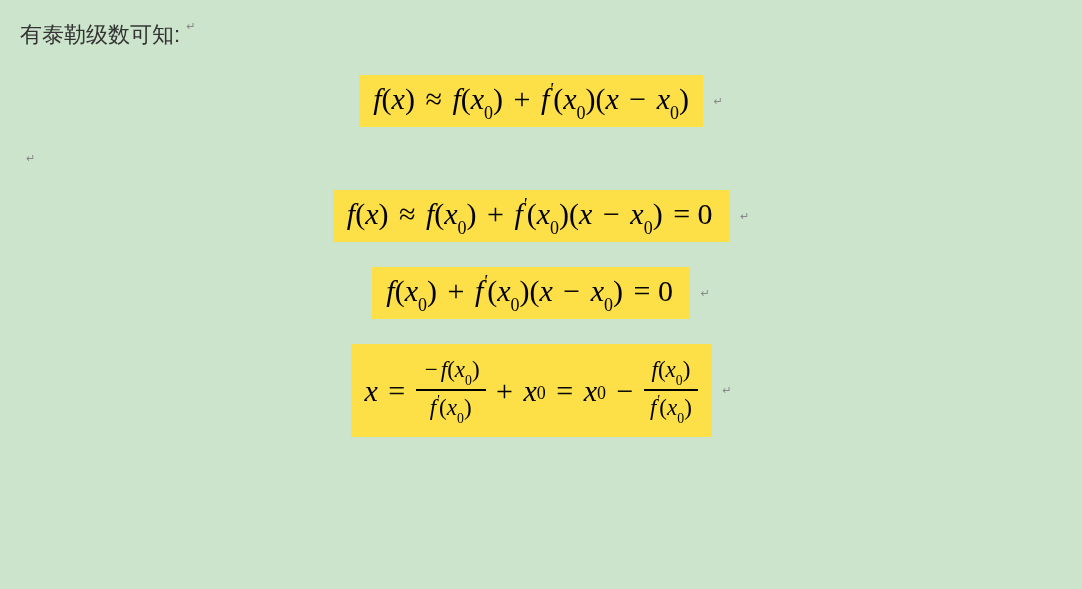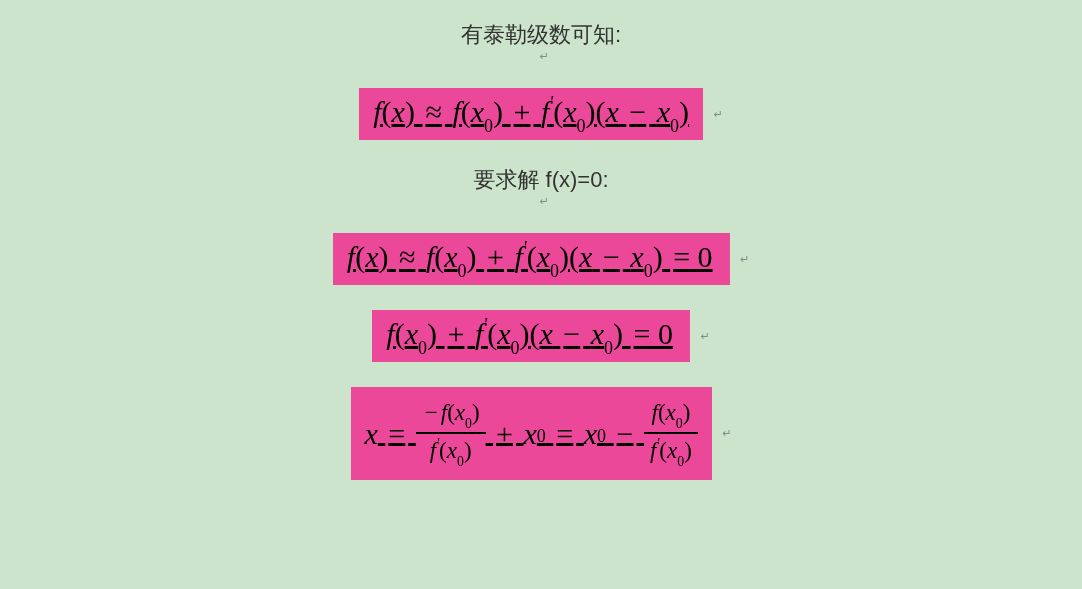--- a/index.html
+++ b/index.html
@@ -13,44 +13,42 @@
       height: 589px;
       font-family: "Microsoft YaHei", "SimSun", sans-serif;
       padding: 20px;
       position: relative;
     }
     .text-line {
       font-size: 22px;
       color: #333;
       margin-bottom: 10px;
       display: flex;
-      align-items: center;
-      flex-direction: column;
+      align-items: flex-start;
     }
     .para-mark {
       font-size: 11px;
       color: #888;
       margin-left: 6px;
       vertical-align: middle;
     }
     .eq-row {
       text-align: center;
       margin: 25px 0;
     }
     .eq-box {
-      background-color: #ec4899;
+      background-color: #fde047;
       display: inline-block;
       padding: 8px 14px;
       font-family: "Times New Roman", serif;
       font-style: italic;
       font-size: 30px;
       color: #000;
       vertical-align: middle;
       line-height: 1;
-      text-decoration: underline;
     }
     .para-mark-after {
       font-size: 11px;
       color: #888;
       margin-left: 6px;
       vertical-align: middle;
       display: inline-block;
     }
     .sub {
       font-size: 0.6em;
@@ -118,21 +116,20 @@
     <span>f</span><span class="lp">(</span><span>x</span><span class="sub num">0</span><span class="rp">)</span>
     <span class="op">+</span>
     <span>f</span><span class="sup">'</span><span class="lp">(</span><span>x</span><span class="sub num">0</span><span class="rp">)</span><span class="lp">(</span><span>x</span>
     <span class="op">−</span>
     <span>x</span><span class="sub num">0</span><span class="rp">)</span>
   </span>
   <span class="para-mark-after">↵</span>
 </div>
 
 <div class="text-line">
-  <span>要求解 f(x)=0:</span>
   <span class="para-mark">↵</span>
 </div>
 
 <div class="eq-row">
   <span class="eq-box">
     <span>f</span><span class="lp">(</span><span>x</span><span class="rp">)</span>
     <span class="op">≈</span>
     <span>f</span><span class="lp">(</span><span>x</span><span class="sub num">0</span><span class="rp">)</span>
     <span class="op">+</span>
     <span>f</span><span class="sup">'</span><span class="lp">(</span><span>x</span><span class="sub num">0</span><span class="rp">)</span><span class="lp">(</span><span>x</span>

